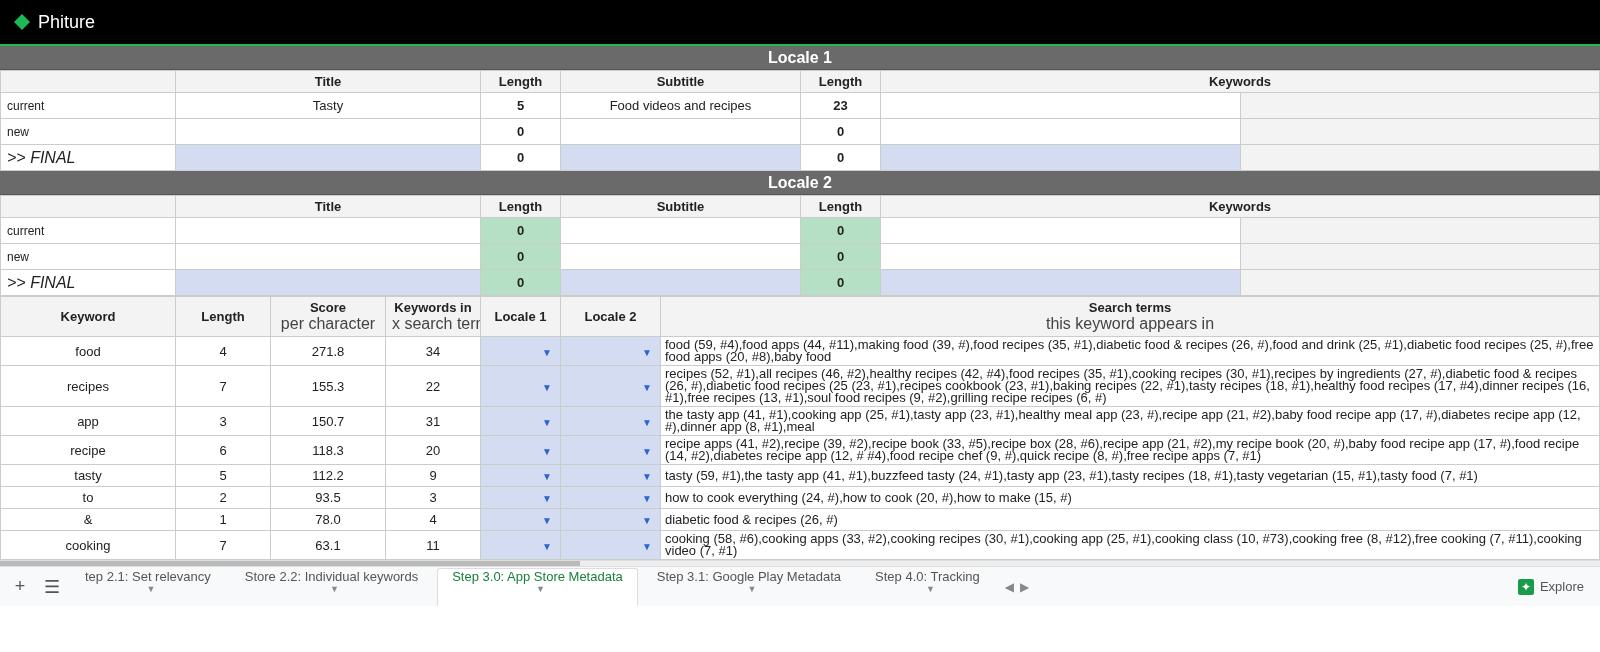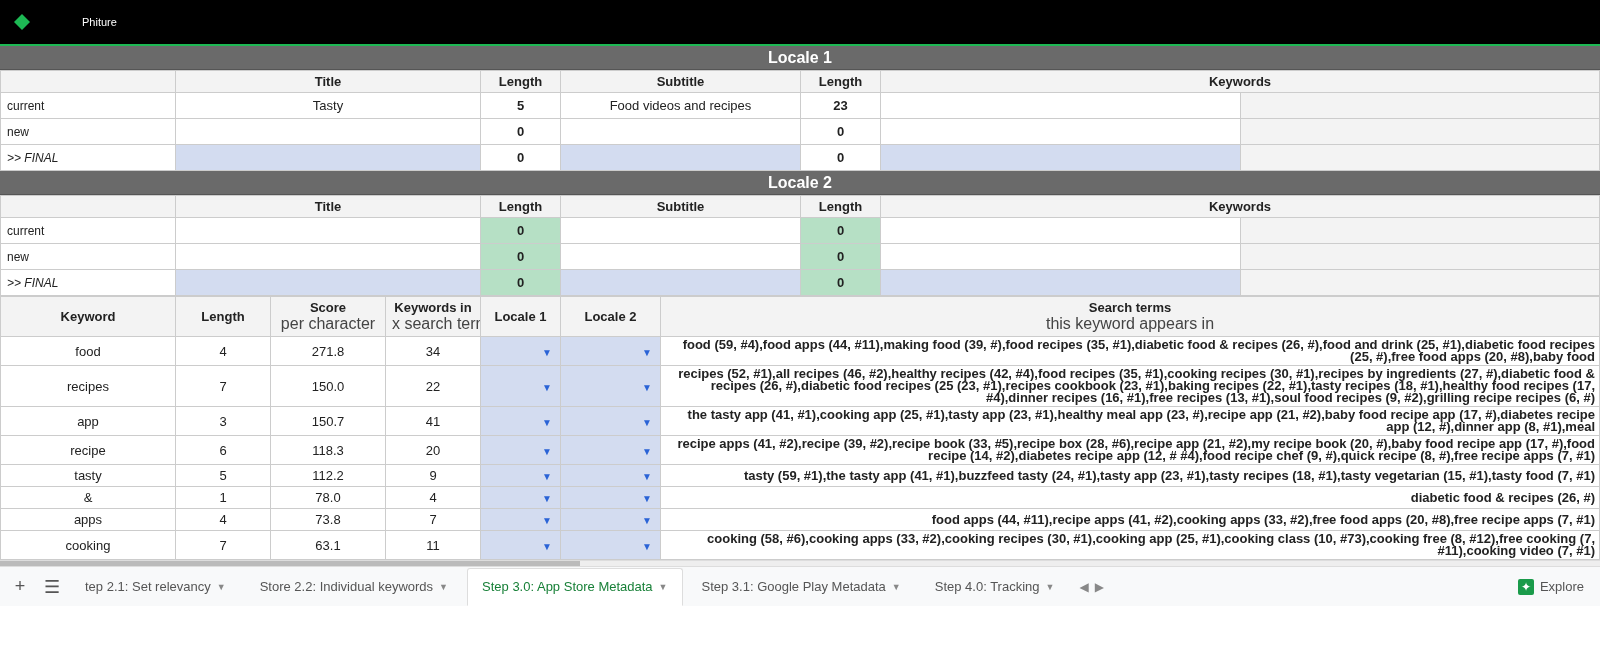--- a/index.html
+++ b/index.html
@@ -1,41 +1,41 @@
 <!DOCTYPE html>
 <html><head>
 <meta charset="utf-8">
 <style>
   * { box-sizing: border-box; }
   html, body { margin: 0; padding: 0; font-family: Arial, Helvetica, sans-serif; font-size: 13px; color: #222; background: #fff; width: 1600px; }
   .topbar { height: 44px; background: #000; display: flex; align-items: center; padding: 0 14px; }
   .topbar-logo { width: 16px; height: 16px; background: #1db954; clip-path: polygon(50% 0, 100% 50%, 50% 100%, 0 50%); margin-right: 8px; }
-  .topbar-label { color: #fff; font-size: 11px; margin-left: 44px; }
+  .topbar-label { color: #fff; font-size: 18px; }
   .greenrule { height: 2px; background: #1db954; }
   .sheet { width: 100%; }
   .locale-header { background: #6a6a6a; color: #fff; text-align: center; font-size: 16px; font-weight: bold; height: 24px; line-height: 24px; border-bottom: 1px solid #555; }
   table { border-collapse: collapse; width: 100%; table-layout: fixed; padding-left: 32px; }
   td, th { border: 1px solid #ccc; padding: 3px 6px; overflow: hidden; white-space: nowrap; text-overflow: clip; font-size: 13px; }
   th { background: #f3f3f3; font-weight: bold; }
   .meta-row td { height: 26px; }
   .center { text-align: center; }
   .rowlabel { font-size: 12px; text-align: left; }
-  .final-label { font-style: italic; font-size: 12px; }
+  .final-label { font-style: italic; font-size: 16px; }
   .blue-cell { background: #d3dcf0; }
   .green-cell { background: #b6e0c5; }
   .subhead th .sub { display: block; font-size: 16px; font-weight: normal; color: #444; }
   .kw-table td { height: 22px; font-size: 13px; }
   .kw-table th { height: 36px; }
   .dd { background: #d3dcf0; text-align: right; padding-right: 8px; cursor: pointer; }
   .dd .arrow { color: #2a63d6; font-size: 10px; }
-  .terms { font-size: 11px; white-space: normal; text-align: right; line-height: 12px; padding: 2px 4px; font-weight: bold; }
+  .terms { font-size: 11px; white-space: normal; text-align: left; line-height: 12px; padding: 2px 4px; }
   .kw-name { text-align: center; padding-left: 6px; }
   .tabbar { display: flex; align-items: center; height: 40px; border-top: 1px solid #ddd; background: #f8f9fa; padding: 0 6px; gap: 4px; position: relative; }
   .tabbar .plus, .tabbar .menu { width: 28px; height: 28px; display: flex; align-items: center; justify-content: center; color: #555; font-size: 18px; cursor: pointer; border-radius: 3px; }
-  .tab { padding: 0 14px; height: 38px; display: flex; align-items: center; border: 1px solid transparent; border-radius: 3px 3px 0 0; color: #555; font-size: 13px; cursor: pointer; white-space: nowrap; }
+  .tab { padding: 0 14px; height: 38px; display: flex; align-items: center; border: 1px solid transparent; border-radius: 3px 3px 0 0; color: #555; font-size: 13px; cursor: pointer; white-space: nowrap; flex-direction: column; }
   .tab .caret { margin-left: 6px; font-size: 9px; color: #888; }
   .tab.active { color: #188038; background: #fff; border-color: #ddd; border-bottom-color: #fff; }
   .tabnav-arrows { color: #888; font-size: 12px; display: flex; gap: 6px; margin-left: 6px; }
   .explore { margin-left: auto; display: flex; align-items: center; color: #555; font-size: 13px; gap: 6px; padding-right: 10px; cursor: pointer; }
   .explore .eicon { width: 16px; height: 16px; background: #1a9b4a; border-radius: 2px; color: #fff; font-size: 12px; display: flex; align-items: center; justify-content: center; }
   .scroll-sim { height: 6px; background: #eee; border-top: 1px solid #ddd; }
   .scroll-sim .thumb { height: 6px; background: #bbb; width: 580px; margin-left: 0; }
 </style>
 </head>
 <body>
@@ -173,31 +173,31 @@
           <td class="center">4</td>
           <td class="center">271.8</td>
           <td class="center">34</td>
           <td class="dd"><span class="arrow">▼</span></td>
           <td class="dd"><span class="arrow">▼</span></td>
           <td class="terms">food (59, #4),food apps (44, #11),making food (39, #),food recipes (35, #1),diabetic food &amp; recipes (26, #),food and drink (25, #1),diabetic food recipes (25, #),free food apps (20, #8),baby food</td>
         </tr>
         <tr>
           <td class="kw-name">recipes</td>
           <td class="center">7</td>
-          <td class="center">150.0</td>
+          <td class="center">155.3</td>
           <td class="center">22</td>
           <td class="dd"><span class="arrow">▼</span></td>
           <td class="dd"><span class="arrow">▼</span></td>
           <td class="terms">recipes (52, #1),all recipes (46, #2),healthy recipes (42, #4),food recipes (35, #1),cooking recipes (30, #1),recipes by ingredients (27, #),diabetic food &amp; recipes (26, #),diabetic food recipes (25 (23, #1),recipes cookbook (23, #1),baking recipes (22, #1),tasty recipes (18, #1),healthy food recipes (17, #4),dinner recipes (16, #1),free recipes (13, #1),soul food recipes (9, #2),grilling recipe recipes (6, #)</td>
         </tr>
         <tr>
           <td class="kw-name">app</td>
           <td class="center">3</td>
           <td class="center">150.7</td>
-          <td class="center">41</td>
+          <td class="center">31</td>
           <td class="dd"><span class="arrow">▼</span></td>
           <td class="dd"><span class="arrow">▼</span></td>
           <td class="terms">the tasty app (41, #1),cooking app (25, #1),tasty app (23, #1),healthy meal app (23, #),recipe app (21, #2),baby food recipe app (17, #),diabetes recipe app (12, #),dinner app (8, #1),meal</td>
         </tr>
         <tr>
           <td class="kw-name">recipe</td>
           <td class="center">6</td>
           <td class="center">118.3</td>
           <td class="center">20</td>
           <td class="dd"><span class="arrow">▼</span></td>
@@ -207,36 +207,36 @@
         <tr>
           <td class="kw-name">tasty</td>
           <td class="center">5</td>
           <td class="center">112.2</td>
           <td class="center">9</td>
           <td class="dd"><span class="arrow">▼</span></td>
           <td class="dd"><span class="arrow">▼</span></td>
           <td class="terms">tasty (59, #1),the tasty app (41, #1),buzzfeed tasty (24, #1),tasty app (23, #1),tasty recipes (18, #1),tasty vegetarian (15, #1),tasty food (7, #1)</td>
         </tr>
         <tr>
+          <td class="kw-name">to</td>
+          <td class="center">2</td>
+          <td class="center">93.5</td>
+          <td class="center">3</td>
+          <td class="dd"><span class="arrow">▼</span></td>
+          <td class="dd"><span class="arrow">▼</span></td>
+          <td class="terms">how to cook everything (24, #),how to cook (20, #),how to make (15, #)</td>
+        </tr>
+        <tr>
           <td class="kw-name">&amp;</td>
           <td class="center">1</td>
           <td class="center">78.0</td>
           <td class="center">4</td>
           <td class="dd"><span class="arrow">▼</span></td>
           <td class="dd"><span class="arrow">▼</span></td>
           <td class="terms">diabetic food &amp; recipes (26, #)</td>
-        </tr>
-        <tr>
-          <td class="kw-name">apps</td>
-          <td class="center">4</td>
-          <td class="center">73.8</td>
-          <td class="center">7</td>
-          <td class="dd"><span class="arrow">▼</span></td>
-          <td class="dd"><span class="arrow">▼</span></td>
-          <td class="terms">food apps (44, #11),recipe apps (41, #2),cooking apps (33, #2),free food apps (20, #8),free recipe apps (7, #1)</td>
         </tr>
         <tr>
           <td class="kw-name">cooking</td>
           <td class="center">7</td>
           <td class="center">63.1</td>
           <td class="center">11</td>
           <td class="dd"><span class="arrow">▼</span></td>
           <td class="dd"><span class="arrow">▼</span></td>
           <td class="terms">cooking (58, #6),cooking apps (33, #2),cooking recipes (30, #1),cooking app (25, #1),cooking class (10, #73),cooking free (8, #12),free cooking (7, #11),cooking video (7, #1)</td>
         </tr>

